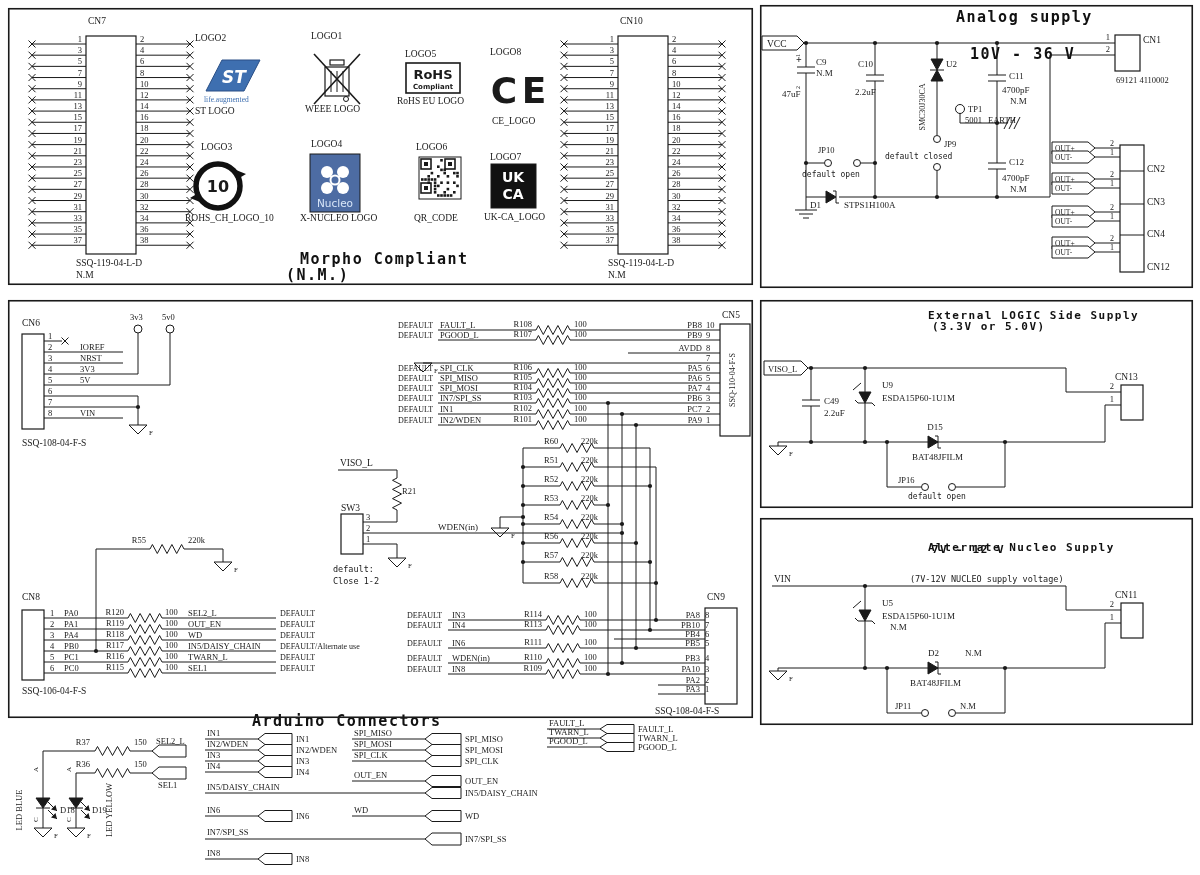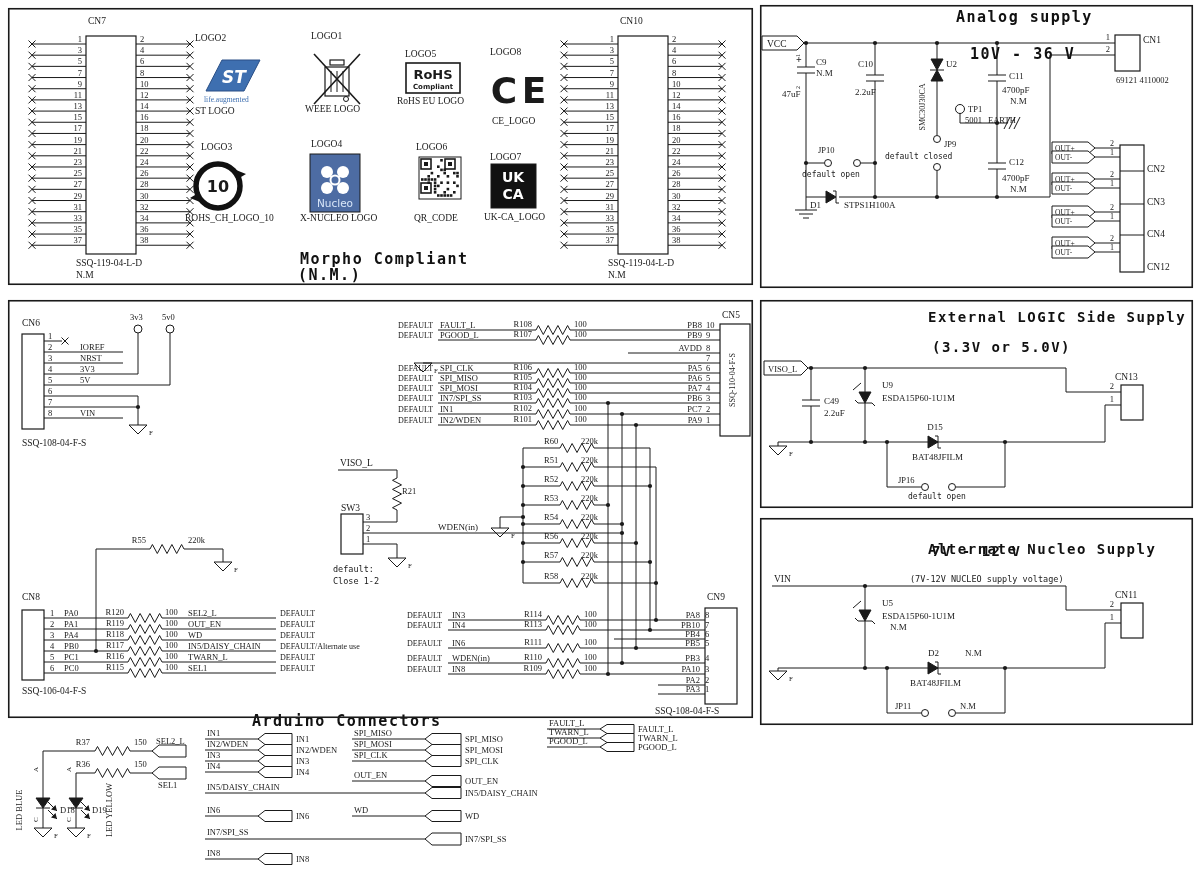--- a/index.html
+++ b/index.html
@@ -1,34 +1,34 @@
 <!DOCTYPE html>
 <html><head>
 <meta charset="utf-8">
 <style>
   html,body{margin:0;padding:0;background:#f8f8f6;}
   #page{position:relative;width:1200px;height:875px;background:#ffffff;overflow:hidden;
         font-family:"Liberation Serif",serif;}
   svg{position:absolute;overflow:visible;}
   .st{position:absolute;font-family:"DejaVu Sans Mono",monospace;font-weight:bold;color:#111;
       white-space:pre;letter-spacing:1.5px;}
-  .s15{font-size:15px;} .s13{font-size:14px;}
+  .s15{font-size:15px;} .s13{font-size:11px;}
 </style>
 </head>
 <body>
 
 <div id="page">
 
   <div class="st s15" style="left:300px;top:250px;">Morpho Compliant</div>
-  <div class="st s15" style="left:298px;top:266px;">(N.M.)</div>
+  <div class="st s15" style="left:286px;top:266px;">(N.M.)</div>
   <div class="st s15" style="left:956px;top:8px;">Analog supply</div>
   <div class="st s15" style="left:970px;top:25px;margin-top:20px;">10V - 36 V</div>
   <div class="st s15" style="left:252px;top:712px;">Arduino Connectors</div>
   <div class="st s13" style="left:928px;top:309px;">External LOGIC Side Supply</div>
-  <div class="st s13" style="left:932px;top:339px;">(3.3V or 5.0V)</div>
+  <div class="st s13" style="left:932px;top:320px;">(3.3V or 5.0V)</div>
   <div class="st s13" style="left:928px;top:527px;margin-top:14px;">Alternate Nucleo Supply</div>
   <div class="st s13" style="left:932px;top:543px;">7V - 12 V</div>
 
   <svg id="svgM" style="left:8px;top:8px;" width="745" height="277">
       <rect x="0.75" y="0.75" width="743.5" height="275.5" fill="none" stroke="#1a1a1a" stroke-width="1.6"></rect>
       <rect x="78" y="28" width="50" height="218" fill="none" stroke="#1a1a1a" stroke-width="1.2"></rect>
       <line x1="24" y1="36" x2="78" y2="36" stroke="#1a1a1a" stroke-width="1"></line>
       <path d="M20.5 32.5L27.5 39.5M20.5 39.5L27.5 32.5" stroke="#1a1a1a" fill="none"></path>
       <text x="74" y="34" fill="#1a1a1a" font-size="8.5" font-family="&quot;Liberation Serif&quot;,serif" text-anchor="end">1</text>
       <line x1="128" y1="36" x2="182" y2="36" stroke="#1a1a1a" stroke-width="1"></line>

